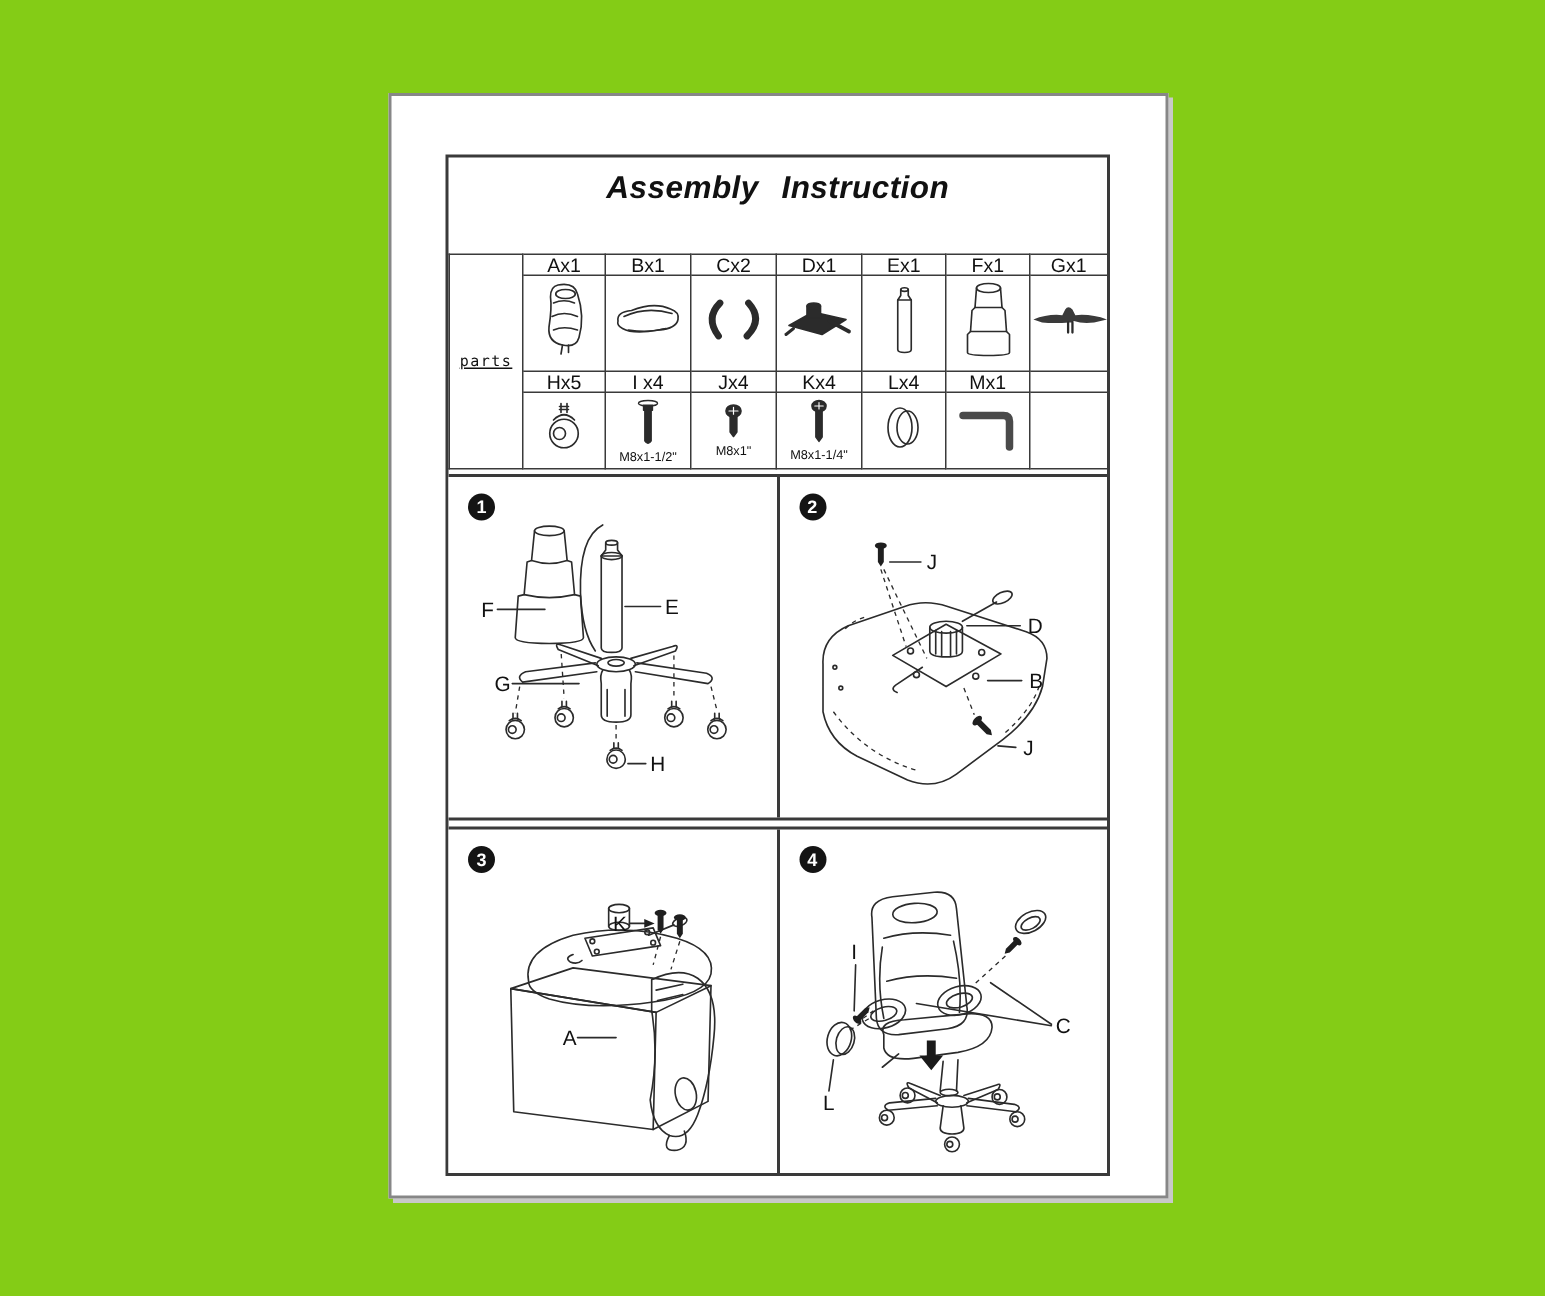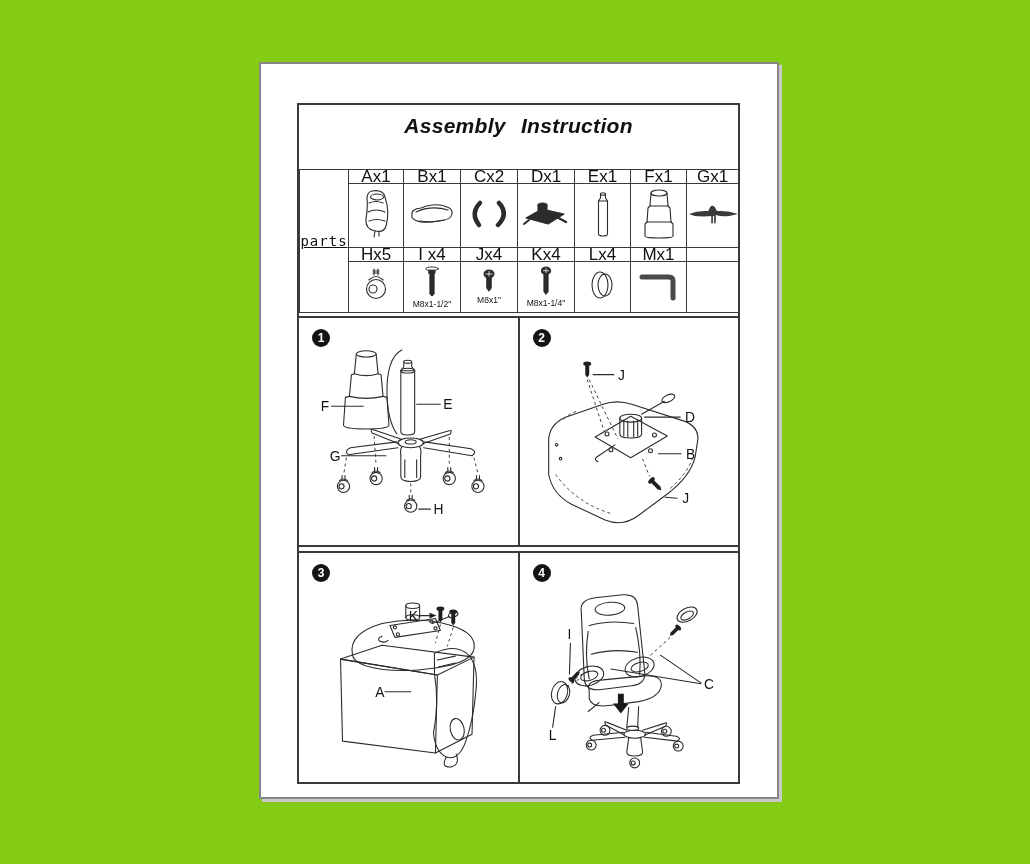--- a/index.html
+++ b/index.html
@@ -10,24 +10,24 @@
           border:2px solid #878787; background:#fff; box-shadow:3px 3px 0 #c9c9c9; }
   .inner { position:absolute; left:36px; top:39px; width:443px; height:681px; border:2px solid #3a3a3a; }
   .title { margin-top:9px; text-align:center; font-size:21px; font-weight:bold; font-style:italic;
            word-spacing:9px; letter-spacing:.3px; }
   .item-line { text-align:center; margin-top:3px; white-space:nowrap; }
   .item-label { font-size:15px; }
   .item-value { font-size:12.5px; }
 
   table.parts { position:absolute; left:0; top:64px; width:439px; border-collapse:collapse; table-layout:fixed; }
   table.parts td { border:1px solid #3a3a3a; text-align:center; vertical-align:middle; padding:0; overflow:hidden; }
-  td.hdr { height:14px; font-size:17px; line-height:13px; }
+  td.hdr { height:14px; font-size:13px; line-height:13px; }
   td.img1 { height:64px; }
   td.img2 { height:51px; }
-  td.rowlabel { font-family:"DejaVu Sans Mono", monospace; font-size:14px; letter-spacing:1px;text-decoration:underline; }
+  td.rowlabel { font-family:"DejaVu Sans Mono", monospace; font-size:10px; letter-spacing:1px;text-decoration:underline; }
   .size-label { display:block; font-size:8.5px; line-height:9px; margin-top:1px; }
   .cellflex { display:flex; flex-direction:column; align-items:center; justify-content:center; height:100%; }
 
   .steps-top, .steps-bottom { position:absolute; left:0; width:439px; display:flex; background:#fff; }
   .steps-top { top:211px; height:231px; border-top:2px solid #3a3a3a; border-bottom:2px solid #3a3a3a; }
   .steps-bottom { top:446px; height:231px; border-top:2px solid #3a3a3a; }
   .step-cell { position:relative; flex:1; }
   .step-cell.first { border-right:2px solid #3a3a3a; }
   .badge { position:absolute; left:13px; top:11px; width:18px; height:18px; border-radius:50%;
            background:#141414; color:#fff; font-size:12px; font-weight:bold; line-height:18px;

